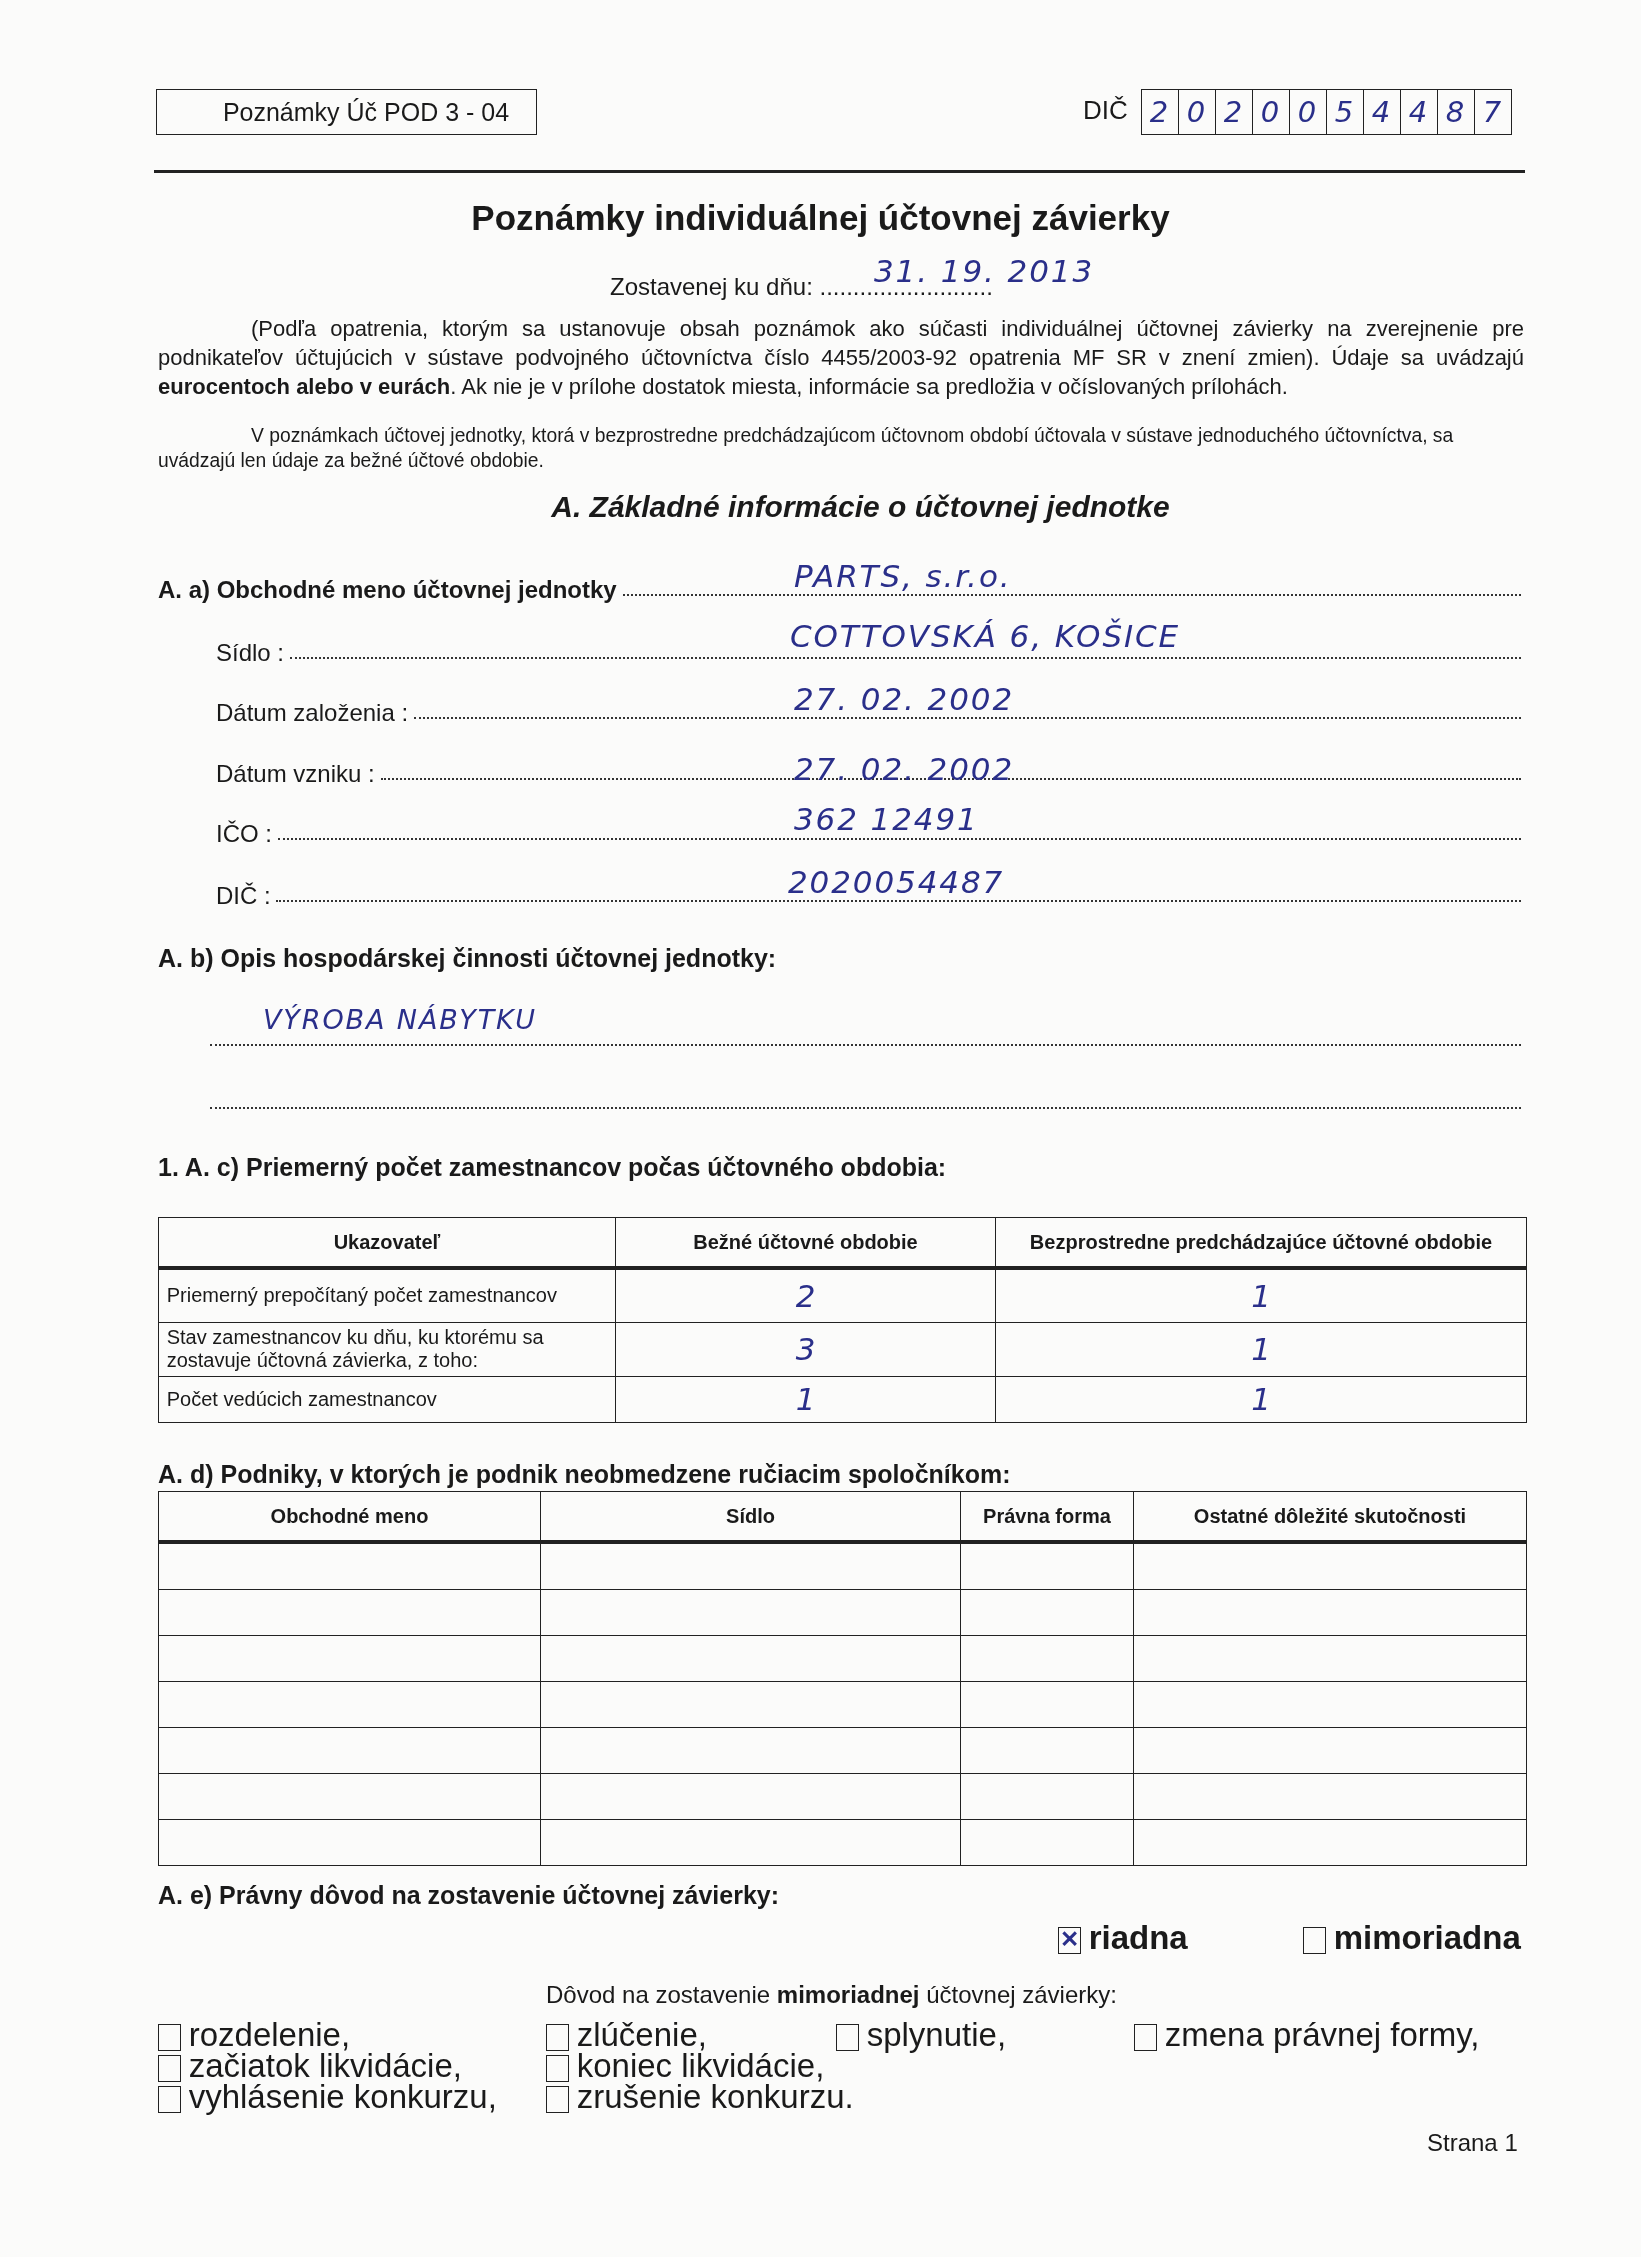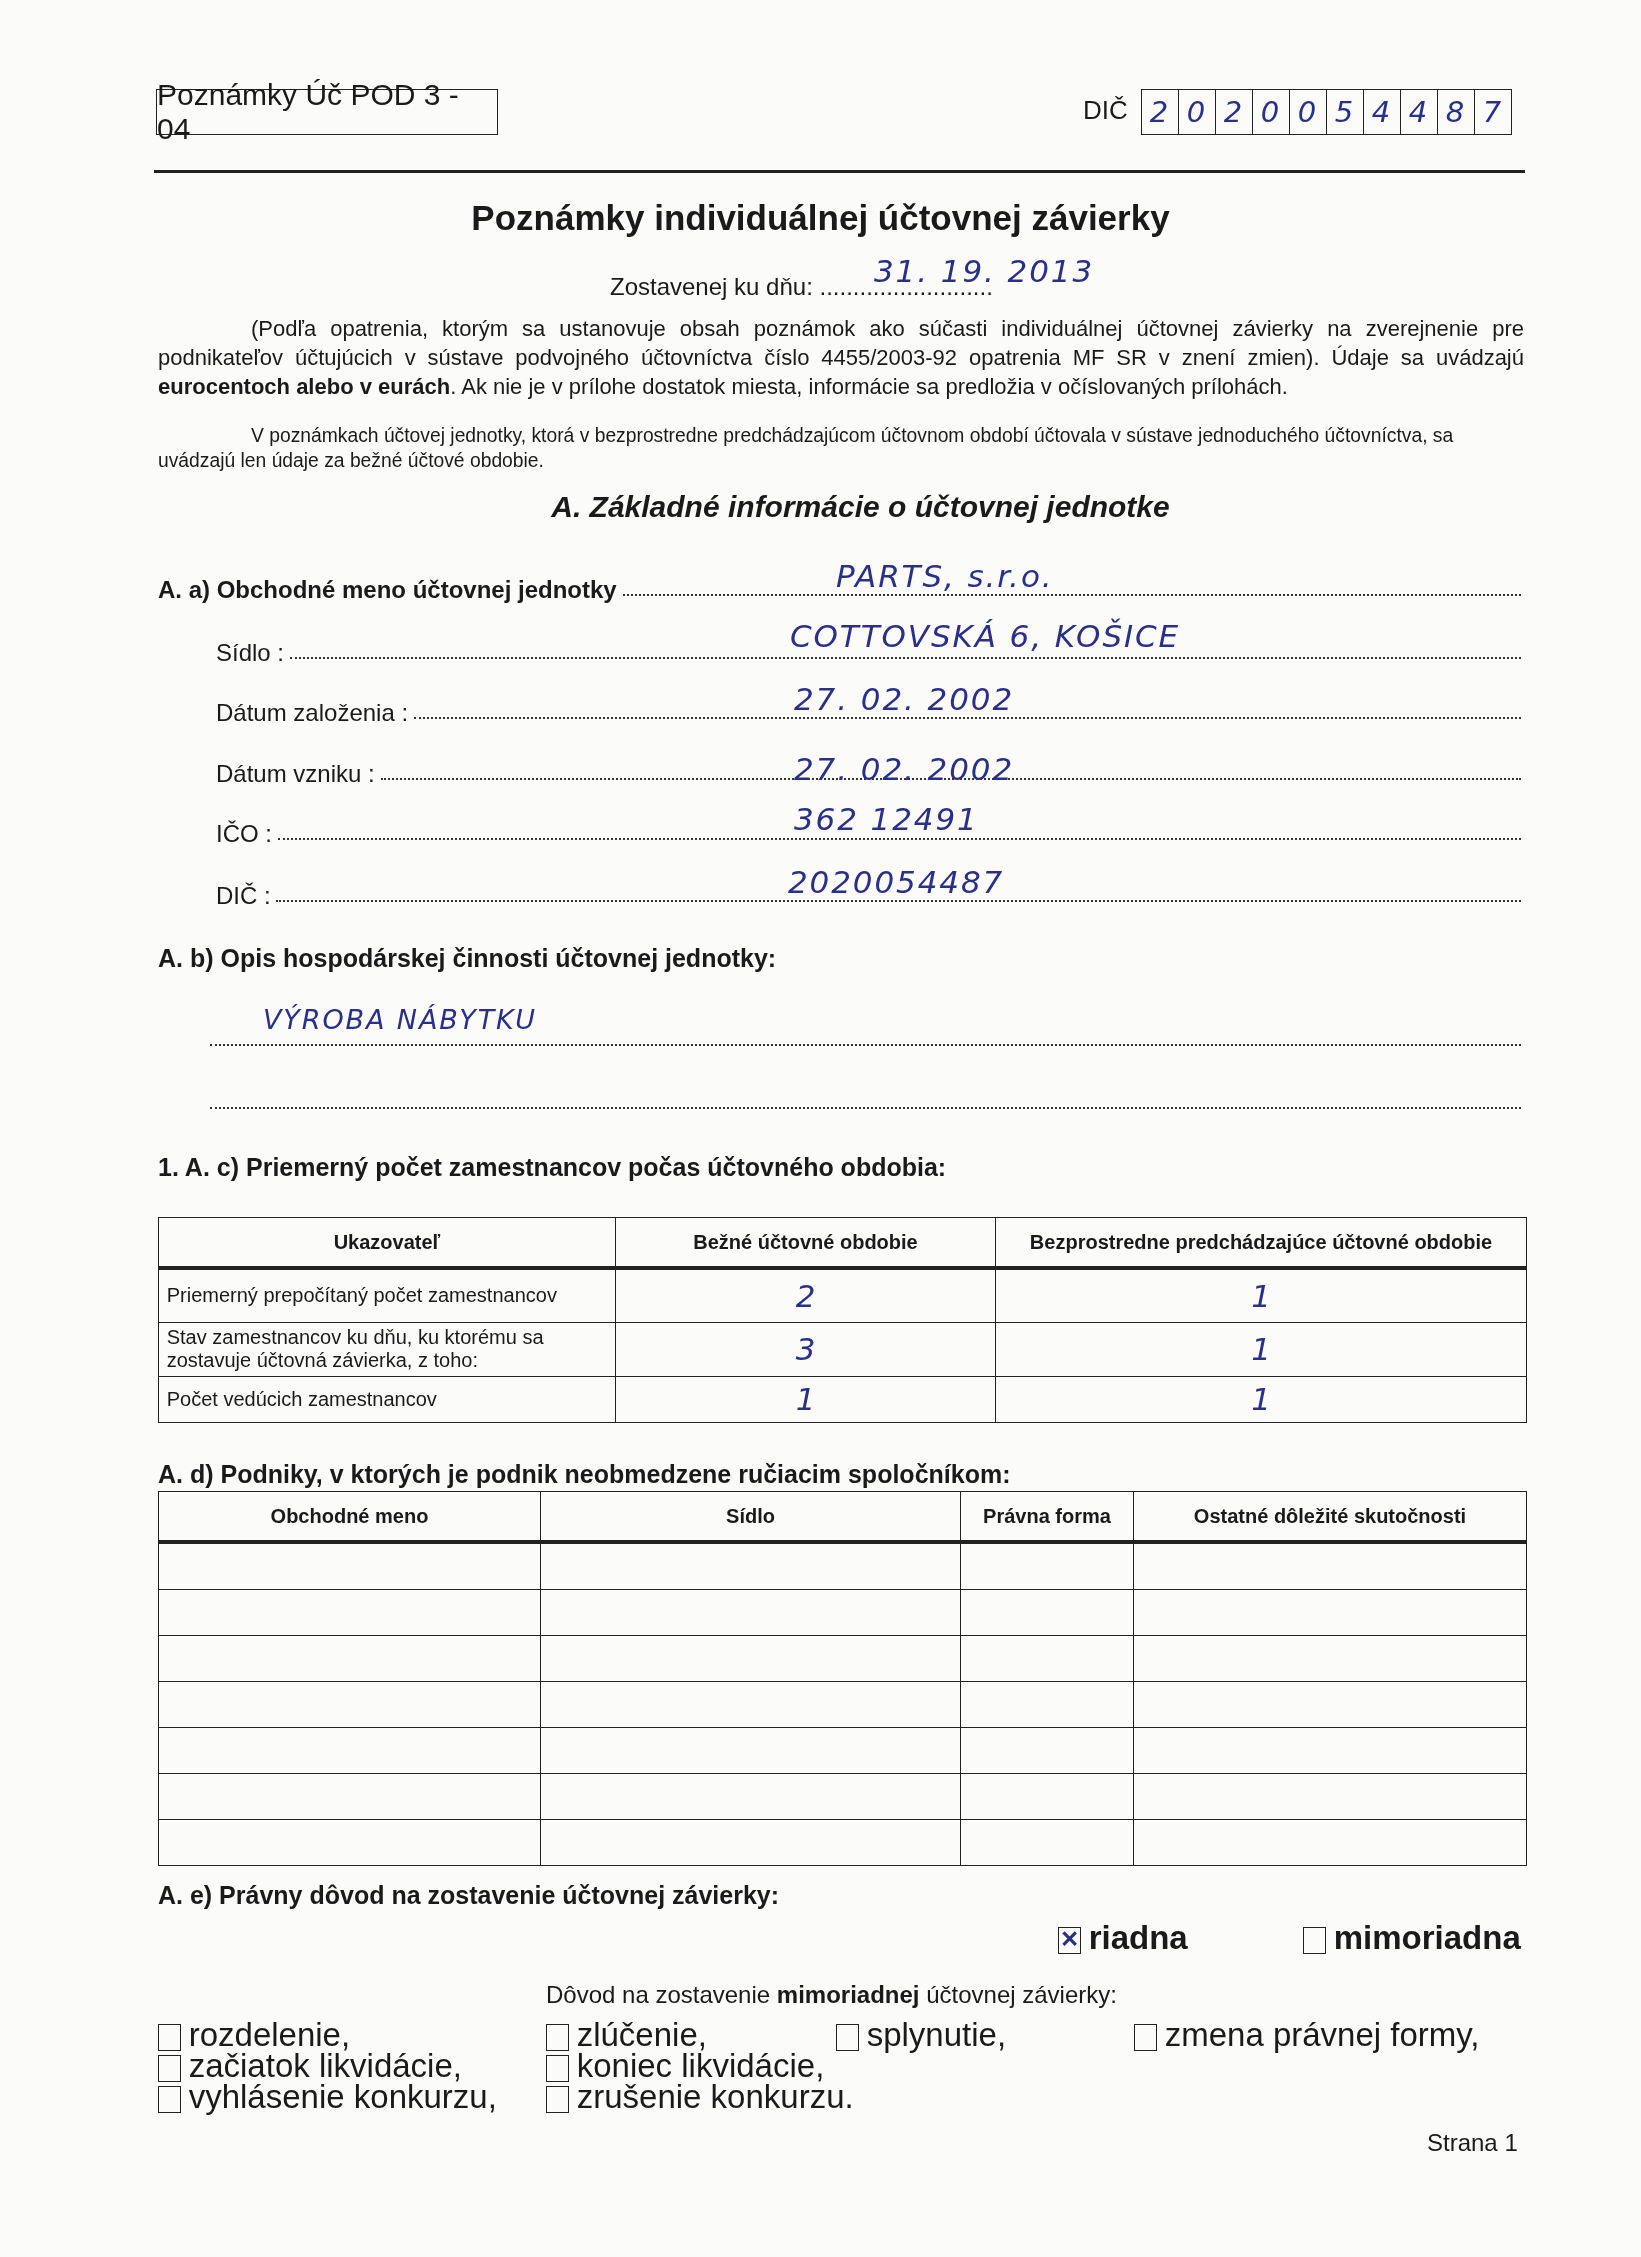--- a/index.html
+++ b/index.html
@@ -3,21 +3,21 @@
 <meta charset="utf-8">
 <style>
   html, body { margin: 0; padding: 0; }
   body {
     width: 1641px; height: 2257px; background: #fbfbfa;
     font-family: "Liberation Sans", sans-serif; color: #1a1a1a;
     position: relative; overflow: hidden;
   }
   .abs { position: absolute; }
   .hand { font-family: "DejaVu Sans", sans-serif; color: #2a2f8a; font-style: italic; letter-spacing: 1.9px; }
-  .form-id { left: 156px; top: 89px; width: 340px; height: 44px; border: 1.9px solid #222; font-size: 30px; display:flex; align-items:center; justify-content:center; }
+  .form-id { left: 156px; top: 89px; width: 340px; height: 44px; border: 1.9px solid #222; font-size: 25px; display:flex; align-items:center; justify-content:center;padding-left:39px; }
   .dic-label { left: 1083px; top: 95px; font-size: 26px; }
   .dic-boxes { left: 1141px; top: 89px; display: flex; border: 1.9px solid #222; height: 44px; }
   .dic-box { width: 36px; border-right: 1.4px solid #222; display:flex; align-items:center; justify-content:center; font-size: 29px; }
   .dic-box:last-child { border-right: none; }
   .hr-top { left: 154px; top: 170px; width: 1371px; height: 2.9px; background: #222; }
   .title { left: 0; width: 1641px; top: 198px; text-align: center; font-size: 35px; font-weight: bold; }
   .dated { left: 610px; top: 273px; font-size: 24px; }
   .dated-val { left: 874px; top: 253px; font-size: 31px; }
   .para { left: 158px; width: 1366px; font-size: 22px; line-height: 29px; text-align: justify; }
   .para2 { left: 158px; width: 1366px; font-size: 19.3px; line-height: 25px; }
@@ -76,21 +76,21 @@
 <div class="abs para2" style="top:423px;">
   <span style="display:inline-block;width:93px;"></span><span>V poznámkach účtovej jednotky, ktorá v bezprostredne predchádzajúcom účtovnom období účtovala v sústave jednoduchého účtovníctva, sa uvádzajú len údaje za bežné účtové obdobie.</span>
 </div>
 
 <div class="abs sec-title">A. Základné informácie o  účtovnej jednotke</div>
 
 <div class="abs field-row" style="top:565px;">
   <span class="field-label bold">A. a) Obchodné meno účtovnej jednotky</span>
     <span class="dots"></span>
 </div>
-<div class="abs field-val hand" style="left:794px;top:558px;margin-left:42px;">PARTS, s.r.o.</div>
+<div class="abs field-val hand" style="left:794px;top:558px;">PARTS, s.r.o.</div>
 
 <div class="abs field-row" style="left:216px;width:1305px;top:628px;">
   <span class="field-label">Sídlo :</span>
     <span class="dots"></span>
 </div>
 <div class="abs field-val hand" style="left:790px;top:618px;">COTTOVSKÁ 6, KOŠICE</div>
 
 <div class="abs field-row" style="left:216px;width:1305px;top:688px;">
   <span class="field-label">Dátum založenia :</span>
     <span class="dots"></span>

